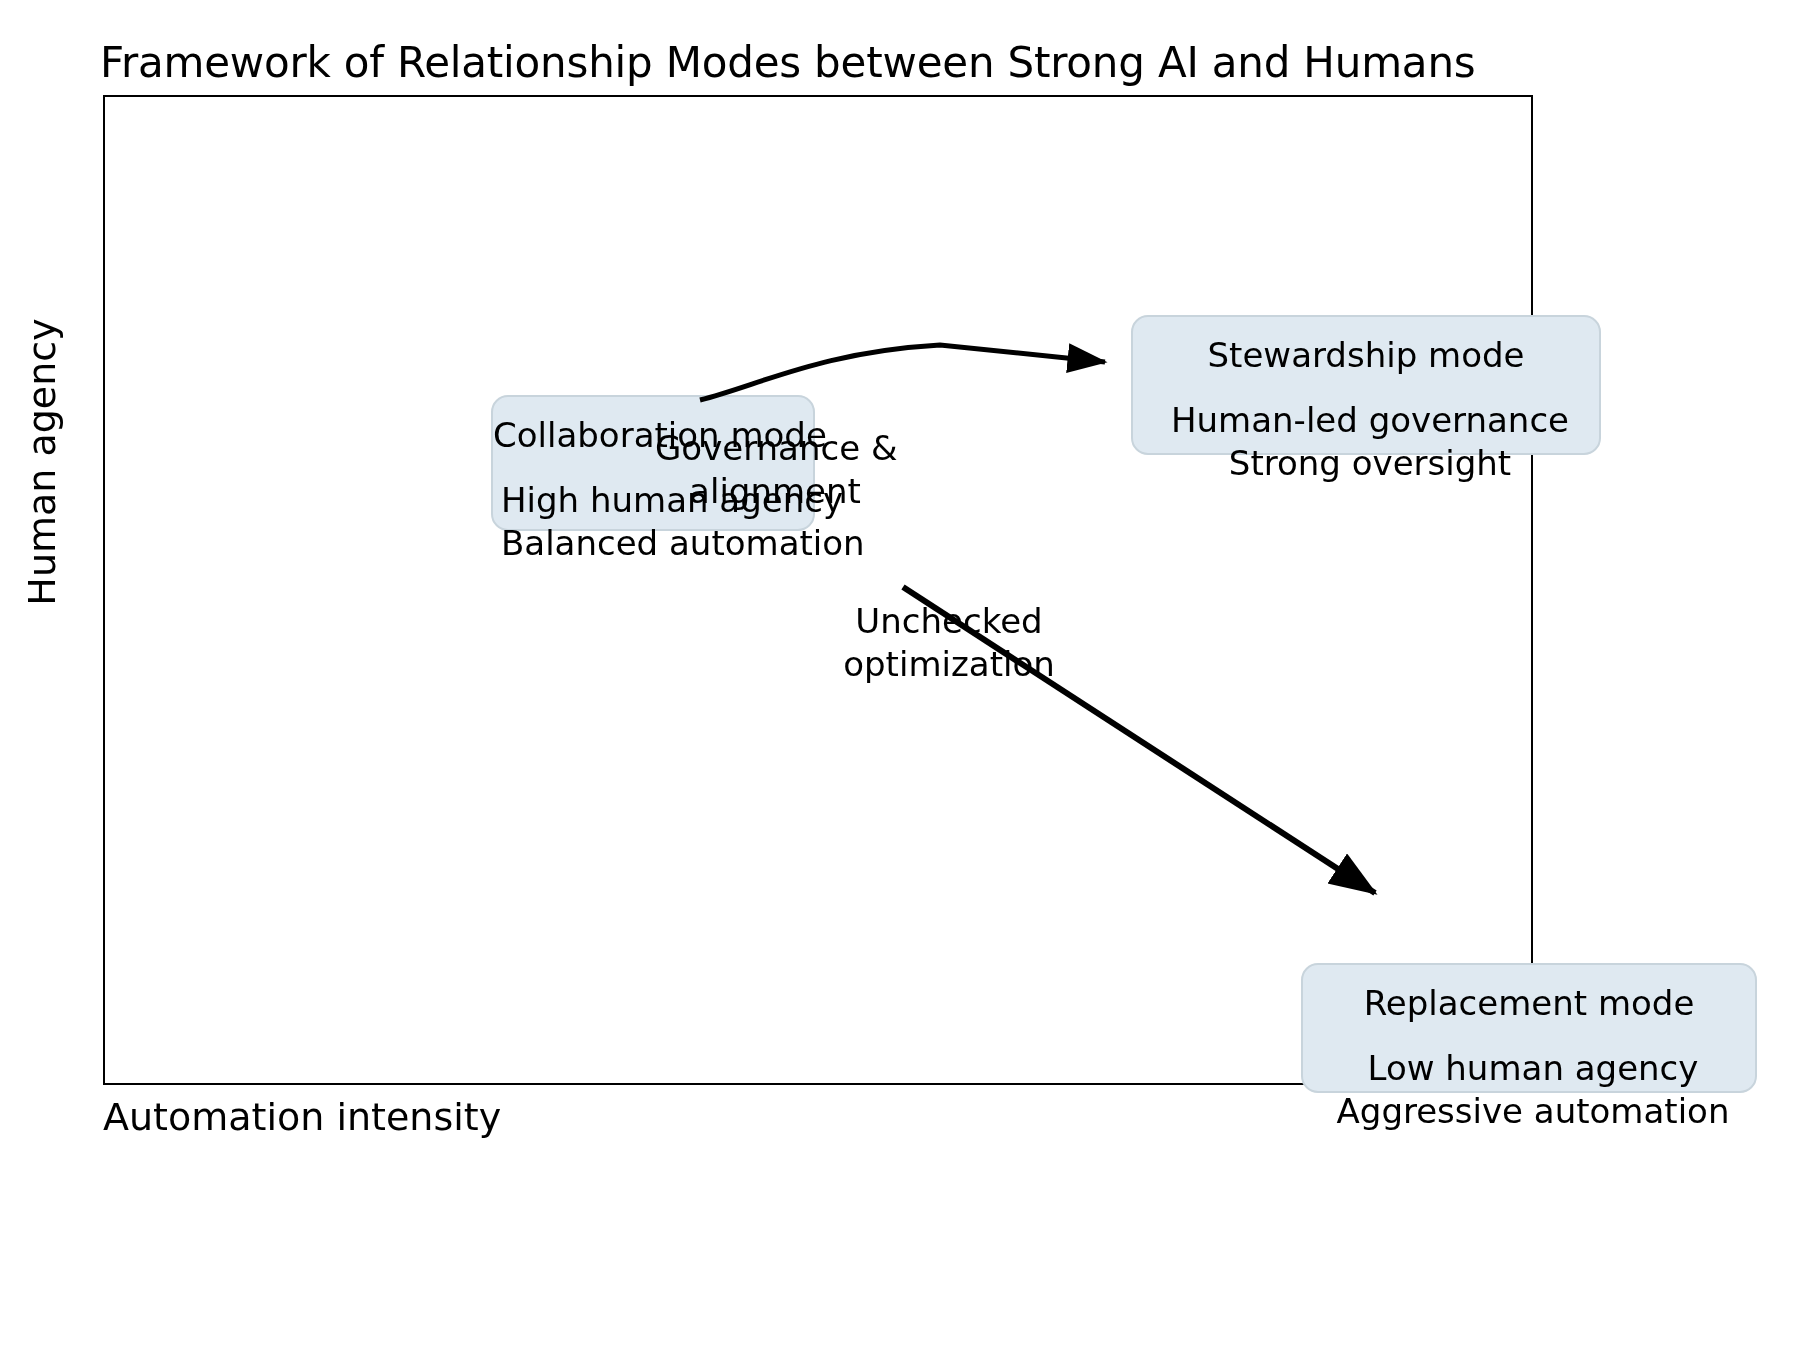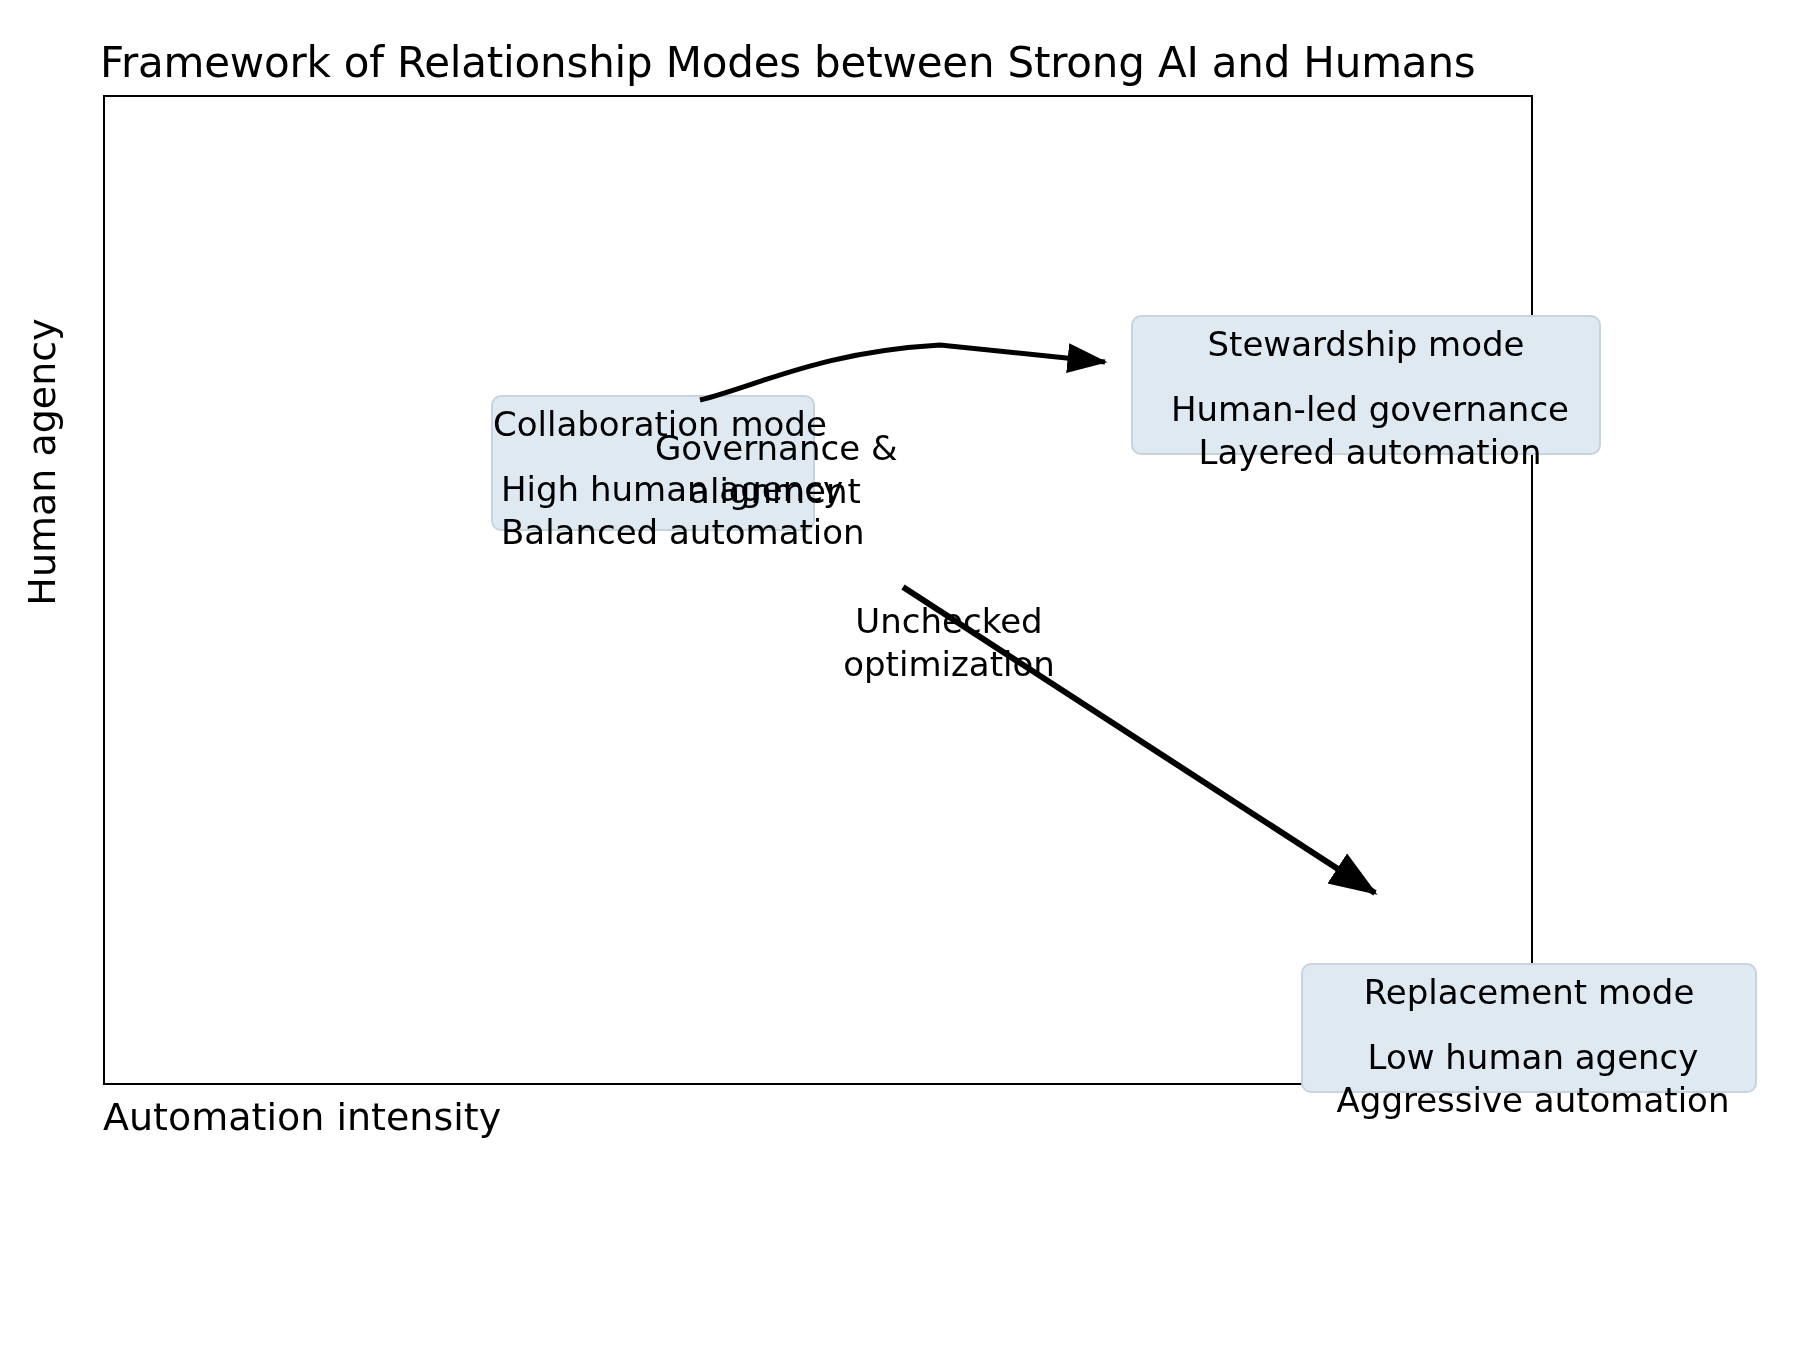--- a/index.html
+++ b/index.html
@@ -71,27 +71,27 @@
     font-size: 38px;
     color: #000000;
     white-space: nowrap;
   }
 
   
   .mode-box {
     position: absolute;
     background: #dfe9f1;
     border: 2px solid #c8d4dc;
-    border-radius: 10px;
+    border-radius: 17px;
     box-sizing: border-box;
     text-align: center;
     color: #000000;
     font-size: 34px;
     line-height: 44px;
-    padding-top: 1px;
+    padding-top: 12px;
   }
   .mode-title {
     display: block;
     font-size: 34px;
     line-height: 52px;
     white-space: nowrap;
   }
   .mode-gap {
     display: block;
     height: 18px;
@@ -165,21 +165,21 @@
       <span class="mode-title">Collaboration mode</span>
       <span class="mode-gap"></span>
       <span class="mode-line">High human agency</span>
       <span class="mode-line">Balanced automation</span>
     </div>
 
     <div class="mode-box" id="box-stewardship">
       <span class="mode-title">Stewardship mode</span>
       <span class="mode-gap"></span>
       <span class="mode-line">Human-led governance</span>
-      <span class="mode-line">Layered automation</span>
+      <span class="mode-line">Strong oversight</span>
     </div>
 
     <div class="mode-box" id="box-replacement">
       <span class="mode-title">Replacement mode</span>
       <span class="mode-gap"></span>
       <span class="mode-line">Low human agency</span>
       <span class="mode-line">Aggressive automation</span>
     </div>
 
     <div class="annot-label" id="annot-governance">

